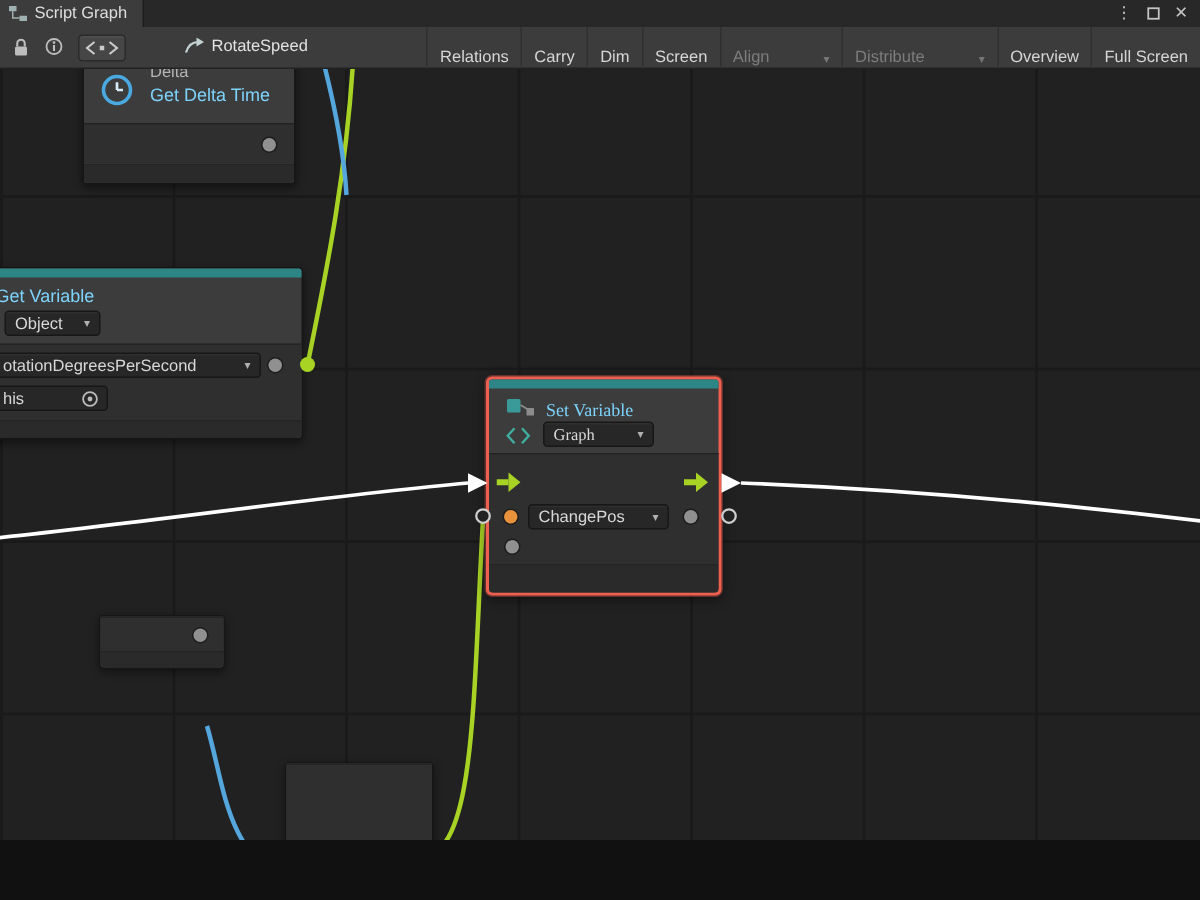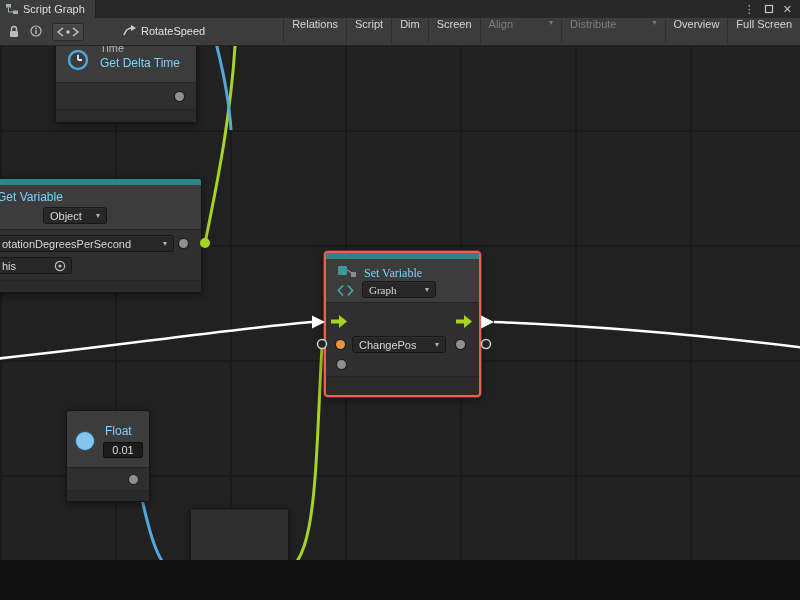--- a/index.html
+++ b/index.html
@@ -22,21 +22,21 @@
   .tb-iconbtn{justify-content:center;}
   .code-btn{background:#464646;border:1px solid #2a2a2a;border-radius:3px;height:16px;
             top:5px;padding:0 4px;box-shadow:0 1px 0 rgba(255,255,255,0.05) inset;}
   .graph-name{gap:5px;color:#e2e2e2;}
   .zoom-group{gap:7px;color:#cfcfcf;}
   .slider{position:relative;width:95px;height:10px;}
   .slider .track{position:absolute;left:0;right:0;top:4px;height:2px;background:#6a6a6a;border-radius:1px;}
   .slider .handle{position:absolute;top:0;left:85px;width:10px;height:10px;border-radius:50%;
                   background:#b4b4b4;border:1px solid #1f1f1f;box-sizing:border-box;}
   .tb-buttons{position:absolute;right:0;top:0;height:26px;display:flex;}
-  .tb-btn{display:flex;align-items:flex-start;gap:4px;padding:0 8px;border-left:1px solid #2f2f2f;
+  .tb-btn{display:flex;align-items:flex-end;gap:4px;padding:0 8px;border-left:1px solid #2f2f2f;
           color:#d6d6d6;white-space:nowrap;}
   .tb-btn.disabled{color:#7d7d7d;gap:36px;}
   .dd-arrow-sm{font-size:8px;opacity:.9;}
 
   
   .canvas{position:absolute;left:0;top:45px;width:800px;height:555px;overflow:hidden;
           background-color:#212121;
           background-image:
             linear-gradient(to right,#1a1a1a 0,#1a1a1a 2px,transparent 2px),
             linear-gradient(to bottom,#1a1a1a 0,#1a1a1a 2px,transparent 2px);
@@ -70,21 +70,21 @@
   .n-gdt .hdr{height:44px;position:relative;}
   .n-gdt .clock{position:absolute;left:10px;top:10px;}
   .n-gdt .txt{position:absolute;left:44px;top:4px;display:flex;flex-direction:column;gap:2px;}
   .n-gdt .nbody{height:26px;}
   .n-gdt .nfooter{height:12px;}
 
   
   .n-gv{left:-40px;top:133px;width:240px;}
   .n-gv .hdr{height:44px;position:relative;}
   .n-gv .hdr .ntitle{position:absolute;left:36px;top:5px;}
-  .n-gv .hdr .dd{position:absolute;left:42px;top:22px;width:64px;margin-left:40px;}
+  .n-gv .hdr .dd{position:absolute;left:42px;top:22px;width:64px;}
   .n-gv .nbody{height:50px;}
   .n-gv .dd.var{position:absolute;left:1px;top:5px;width:212px;padding-left:39px;}
   .n-gv .objfield{position:absolute;left:1px;top:27px;width:110px;height:17px;
                   background:#272727;border:1px solid #171717;border-radius:3px;box-sizing:border-box;
                   display:flex;align-items:center;font-size:11px;color:#d8d8d8;padding-left:39px;}
   .n-gv .objfield svg{margin-left:auto;margin-right:5px;}
   .n-gv .nfooter{height:11px;}
 
   
   .n-sv{left:324px;top:206px;width:153px;border:2px solid #ee5f4f;border-radius:4px;
@@ -169,21 +169,21 @@
         <path d="M2 10 Q4 3 10 3" stroke="#c2d2d2" stroke-width="1.5" fill="none"></path>
         <path d="M9 0 L14 3 L9 6 Z" fill="#c2d2d2"></path>
       </svg>
       <span>RotateSpeed</span>
     </div>
     <div class="tb-buttons">
       <div class="tb-btn">
           <span>Relations</span>
         </div>
       <div class="tb-btn">
-          <span>Script</span>
+          <span>Carry</span>
         </div>
       <div class="tb-btn">
           <span>Dim</span>
         </div>
       <div class="tb-btn">
           <span>Screen</span>
         </div>
       <div class="tb-btn disabled">
           <span>Align</span>
           <span class="dd-arrow-sm">▾</span>
@@ -213,21 +213,21 @@
       <path d="M 190 548 C 150 558, 118 540, 82 557" stroke="#55a6dd" stroke-width="3" fill="none"></path>
     </svg>
 
     <div class="node n-gdt">
       <div class="hdr">
         <svg class="clock" width="24" height="24" viewBox="0 0 24 24">
           <circle cx="12" cy="12" r="9" stroke="#4aa9e0" stroke-width="2.4" fill="none"></circle>
           <path d="M12 12 V6.8 M12 12 H16" stroke="#d6ecfa" stroke-width="1.8" fill="none"></path>
         </svg>
         <div class="txt">
-          <span class="nsub">Time</span>
+          <span class="nsub">Delta</span>
           <span class="ntitle">Get Delta Time</span>
         </div>
       </div>
       <div class="nbody">
         <span class="port" style="right:12px;top:9px;"></span>
       </div>
       <div class="nfooter"></div>
     </div>
 
     <div class="node n-gv">
@@ -288,27 +288,20 @@
           <span class="lbl">ChangePos</span>
           <span class="arr">▾</span>
         </div>
         <span class="port" style="left:130px;top:37px;"></span>
         <span class="port" style="left:11px;top:57px;"></span>
       </div>
       <div class="nfooter"></div>
     </div>
 
     <div class="node n-float">
-      <div class="hdr">
-        <div class="ficon"></div>
-        <span class="ntitle">Float</span>
-        <div class="valuebox">
-          <span>0.01</span>
-        </div>
-      </div>
       <div class="nbody">
         <span class="port" style="right:11px;top:7px;"></span>
       </div>
       <div class="nfooter"></div>
     </div>
 
     <div class="node n-mul">
       <div class="nbody">
         
         

